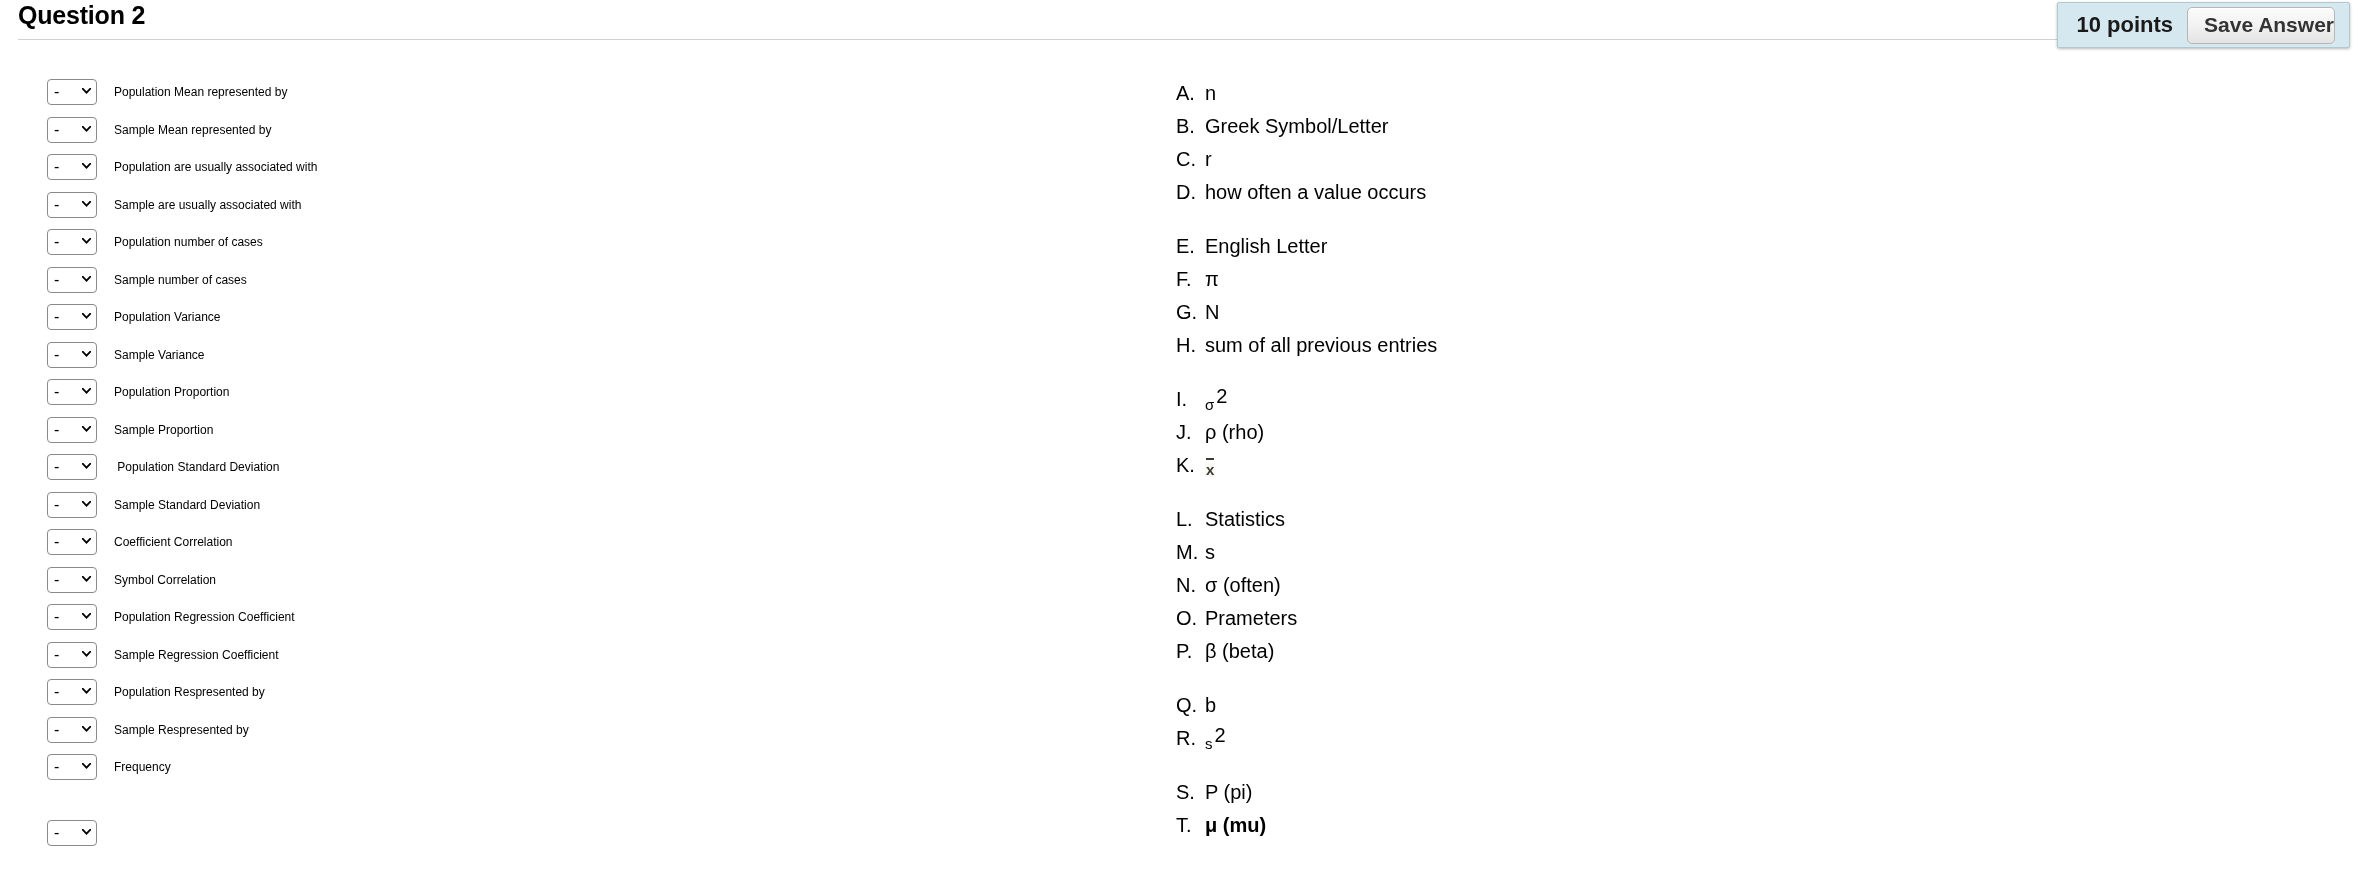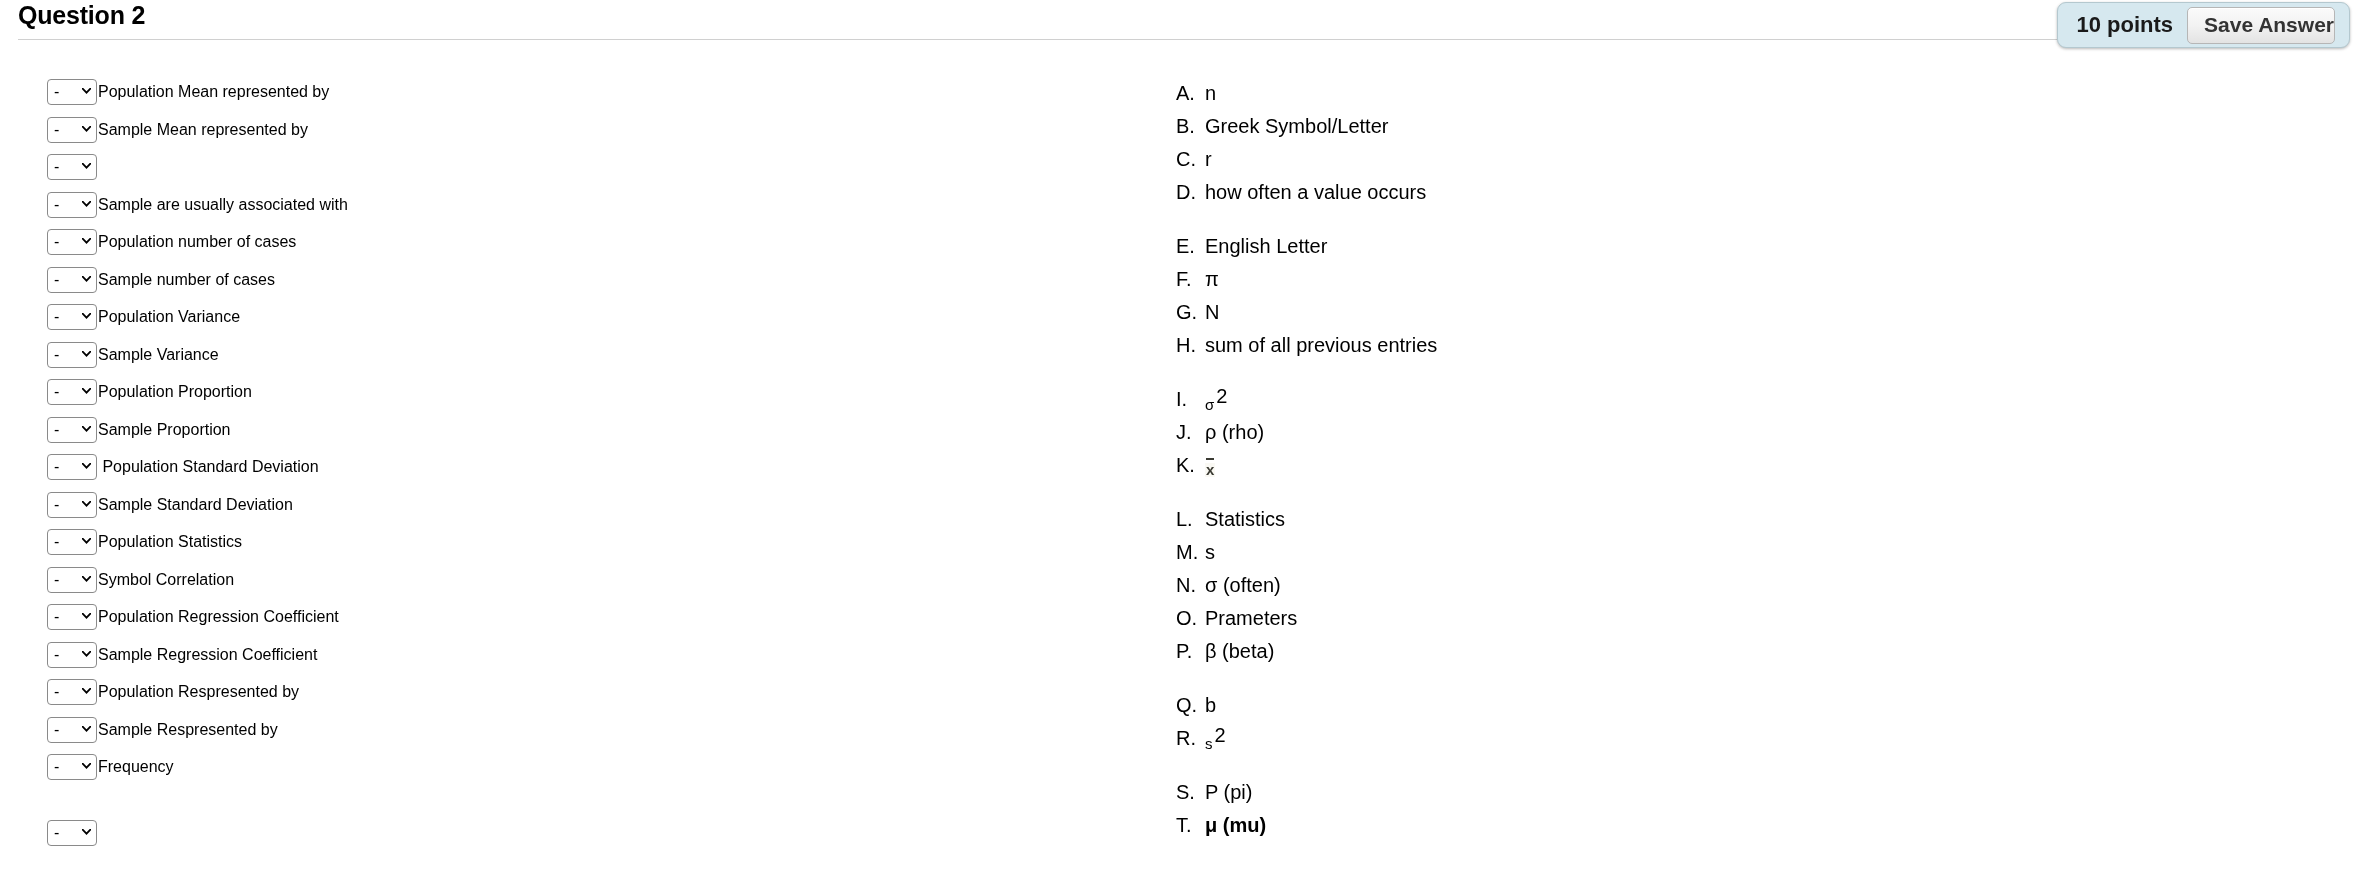--- a/index.html
+++ b/index.html
@@ -49,21 +49,21 @@
     right: 14px;
     top: 2px;
     height: 46px;
     box-sizing: border-box;
     display: flex;
     align-items: center;
     gap: 14px;
     padding: 0 14px 0 18px;
     background: #d6e8ef;
     border: 1px solid #b4c8cf;
-    border-radius: 9px;
+    border-radius: 2px;
     box-shadow: 0 1px 3px rgba(0,0,0,0.28);
   }
   .points-text {
     font-size: 22px;
     font-weight: bold;
     color: #1a1a1a;
     white-space: nowrap;
   }
   .save-answer-button {
     font-family: "Liberation Sans", sans-serif;
@@ -120,25 +120,25 @@
   .select-chevron {
     position: absolute;
     right: 6px;
     top: 9px;
     width: 9px;
     height: 6px;
     pointer-events: none;
   }
   .select-chevron svg { display: block; }
   .match-label {
-    font-size: 16px;
+    font-size: 12px;
     line-height: 24px;
     white-space: pre;
     padding-top: 1px;
-    margin-left: 1px;
+    margin-left: 17px;
   }
   .match-row.spaced .match-label {
     padding-top: 19px;
   }
 
   
   .options-column {
     position: absolute;
     left: 1176px;
     top: 80px;
@@ -227,20 +227,21 @@
           </svg>
         </span></span>
       <span class="match-label">Sample Mean represented by</span>
     </div>
     <div class="match-row">
       <span class="select-wrap"><select class="match-select"><option>-</option><option>A</option><option>B</option><option>C</option><option>D</option><option>E</option><option>F</option><option>G</option><option>H</option><option>I</option><option>J</option><option>K</option><option>L</option><option>M</option><option>N</option><option>O</option><option>P</option><option>Q</option><option>R</option><option>S</option><option>T</option></select><span class="select-chevron">
           <svg width="9" height="6" viewBox="0 0 9 6">
             <path d="M0.6 0.6 L4.5 4.6 L8.4 0.6" fill="none" stroke="#000" stroke-width="1.8" stroke-linecap="square"></path>
           </svg>
         </span></span>
+      <span class="match-label">Population are usually associated with</span>
     </div>
     <div class="match-row">
       <span class="select-wrap"><select class="match-select"><option>-</option><option>A</option><option>B</option><option>C</option><option>D</option><option>E</option><option>F</option><option>G</option><option>H</option><option>I</option><option>J</option><option>K</option><option>L</option><option>M</option><option>N</option><option>O</option><option>P</option><option>Q</option><option>R</option><option>S</option><option>T</option></select><span class="select-chevron">
           <svg width="9" height="6" viewBox="0 0 9 6">
             <path d="M0.6 0.6 L4.5 4.6 L8.4 0.6" fill="none" stroke="#000" stroke-width="1.8" stroke-linecap="square"></path>
           </svg>
         </span></span>
       <span class="match-label">Sample are usually associated with</span>
     </div>
     <div class="match-row">
@@ -306,21 +307,21 @@
           </svg>
         </span></span>
       <span class="match-label">Sample Standard Deviation</span>
     </div>
     <div class="match-row">
       <span class="select-wrap"><select class="match-select"><option>-</option><option>A</option><option>B</option><option>C</option><option>D</option><option>E</option><option>F</option><option>G</option><option>H</option><option>I</option><option>J</option><option>K</option><option>L</option><option>M</option><option>N</option><option>O</option><option>P</option><option>Q</option><option>R</option><option>S</option><option>T</option></select><span class="select-chevron">
           <svg width="9" height="6" viewBox="0 0 9 6">
             <path d="M0.6 0.6 L4.5 4.6 L8.4 0.6" fill="none" stroke="#000" stroke-width="1.8" stroke-linecap="square"></path>
           </svg>
         </span></span>
-      <span class="match-label">Population Statistics</span>
+      <span class="match-label">Coefficient Correlation</span>
     </div>
     <div class="match-row">
       <span class="select-wrap"><select class="match-select"><option>-</option><option>A</option><option>B</option><option>C</option><option>D</option><option>E</option><option>F</option><option>G</option><option>H</option><option>I</option><option>J</option><option>K</option><option>L</option><option>M</option><option>N</option><option>O</option><option>P</option><option>Q</option><option>R</option><option>S</option><option>T</option></select><span class="select-chevron">
           <svg width="9" height="6" viewBox="0 0 9 6">
             <path d="M0.6 0.6 L4.5 4.6 L8.4 0.6" fill="none" stroke="#000" stroke-width="1.8" stroke-linecap="square"></path>
           </svg>
         </span></span>
       <span class="match-label">Symbol Correlation</span>
     </div>
     <div class="match-row">

